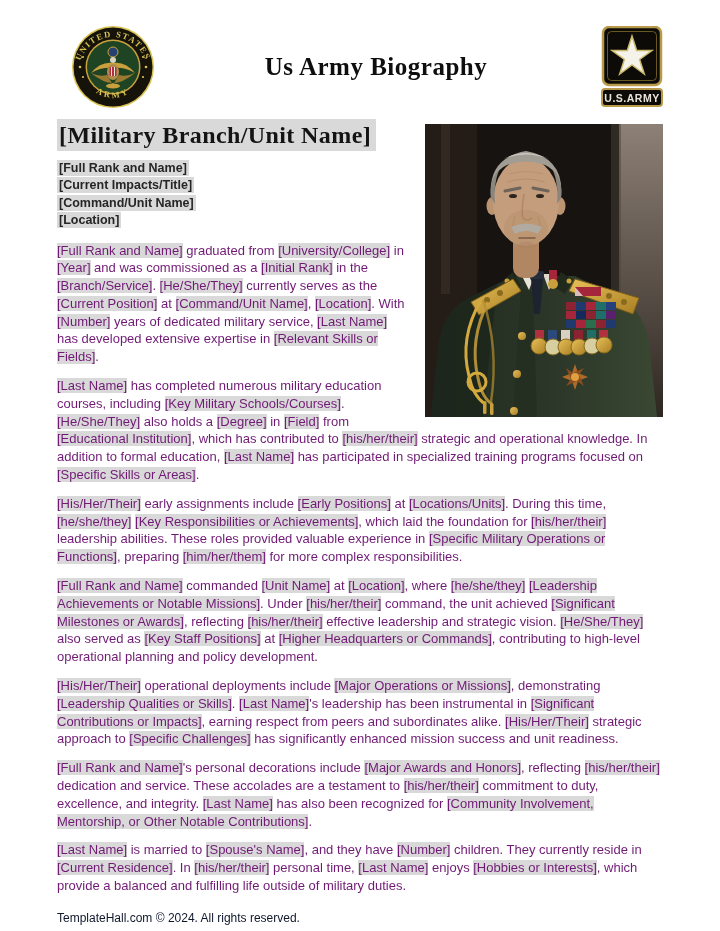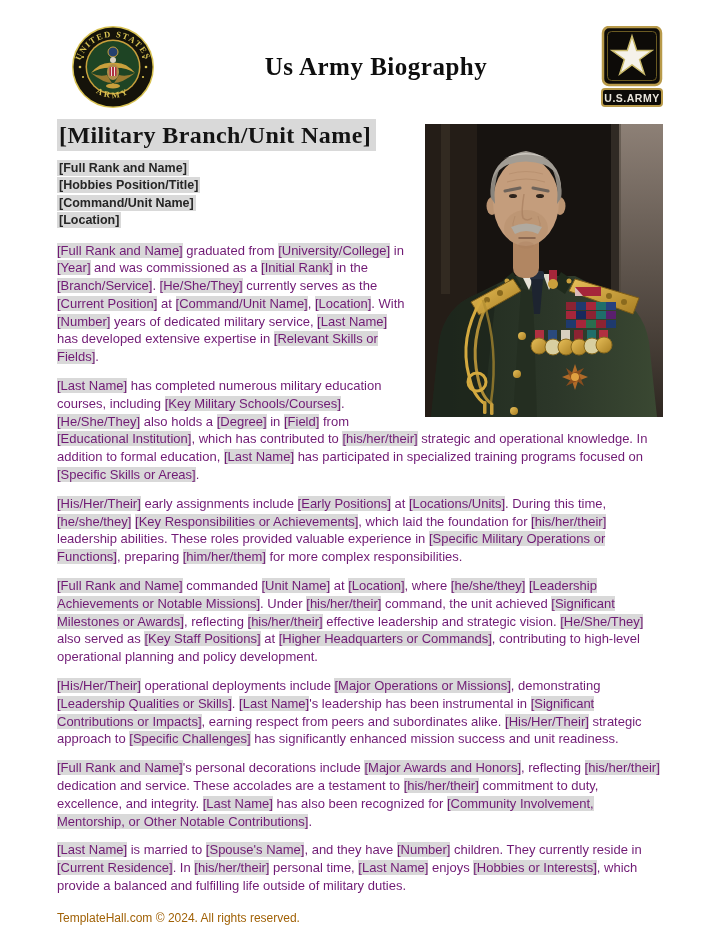--- a/index.html
+++ b/index.html
@@ -32,21 +32,21 @@
   .info-line{font-size:12.5px;font-weight:bold;color:#262626;line-height:1.15;margin-bottom:3px;}
   .info-line .hl{padding:1px 2px;}
 
   
   .bio p{font-size:13px;line-height:1.37;color:#701a75;margin:0 0 11px 0;}
   .hl{background:#d9d9d9;}
 
   
   .photo{float:right;width:238px;height:293px;margin:4px 0 10px 15px;}
 
-  .footer{clear:left;margin-top:16px;font-size:12px;color:#a16207;}
+  .footer{clear:left;margin-top:16px;font-size:12px;color:#0f172a;}
 </style>
 </head>
 <body>
 
 <div class="page">
 
   <div class="header">
     <svg class="seal" viewBox="0 0 84 84">
       <circle cx="42" cy="42" r="41" fill="#d8c252"></circle>
       <circle cx="42" cy="42" r="39.5" fill="#15130a"></circle>
@@ -208,21 +208,21 @@
 
     <circle cx="97" cy="212" r="4" fill="url(#gold)"></circle>
     <circle cx="92" cy="250" r="4" fill="url(#gold)"></circle>
     <circle cx="89" cy="287" r="4" fill="url(#gold)"></circle>
   </svg>
 
   <h1 class="unit-heading"><span class="hl">[Military Branch/Unit Name]</span></h1>
 
   <div class="info-block">
     <div class="info-line"><span class="hl">[Full Rank and Name]</span></div>
-    <div class="info-line"><span class="hl">[Hobbies Position/Title]</span></div>
+    <div class="info-line"><span class="hl">[Current Impacts/Title]</span></div>
     <div class="info-line"><span class="hl">[Command/Unit Name]</span></div>
     <div class="info-line"><span class="hl">[Location]</span></div>
   </div>
 
   <div class="bio">
     <p><span class="hl">[Full Rank and Name]</span><span> graduated from </span><span class="hl">[University/College]</span><span> in </span><span class="hl">[Year]</span><span> and was commissioned as a </span><span class="hl">[Initial Rank]</span><span> in the </span><span class="hl">[Branch/Service]</span><span>. </span><span class="hl">[He/She/They]</span><span> currently serves as the </span><span class="hl">[Current Position]</span><span> at </span><span class="hl">[Command/Unit Name]</span><span>, </span><span class="hl">[Location]</span><span>. With </span><span class="hl">[Number]</span><span> years of dedicated military service, </span><span class="hl">[Last Name]</span><span> has developed extensive expertise in </span><span class="hl">[Relevant Skills or Fields]</span><span>.</span></p>
     <p><span class="hl">[Last Name]</span><span> has completed numerous military education courses, including </span><span class="hl">[Key Military Schools/Courses]</span><span>. </span><span class="hl">[He/She/They]</span><span> also holds a </span><span class="hl">[Degree]</span><span> in </span><span class="hl">[Field]</span><span> from </span><span class="hl">[Educational Institution]</span><span>, which has contributed to </span><span class="hl">[his/her/their]</span><span> strategic and operational knowledge. In addition to formal education, </span><span class="hl">[Last Name]</span><span> has participated in specialized training programs focused on </span><span class="hl">[Specific Skills or Areas]</span><span>.</span></p>
     <p><span class="hl">[His/Her/Their]</span><span> early assignments include </span><span class="hl">[Early Positions]</span><span> at </span><span class="hl">[Locations/Units]</span><span>. During this time, </span><span class="hl">[he/she/they]</span><span> </span><span class="hl">[Key Responsibilities or Achievements]</span><span>, which laid the foundation for </span><span class="hl">[his/her/their]</span><span> leadership abilities. These roles provided valuable experience in </span><span class="hl">[Specific Military Operations or Functions]</span><span>, preparing </span><span class="hl">[him/her/them]</span><span> for more complex responsibilities.</span></p>
     <p><span class="hl">[Full Rank and Name]</span><span> commanded </span><span class="hl">[Unit Name]</span><span> at </span><span class="hl">[Location]</span><span>, where </span><span class="hl">[he/she/they]</span><span> </span><span class="hl">[Leadership Achievements or Notable Missions]</span><span>. Under </span><span class="hl">[his/her/their]</span><span> command, the unit achieved </span><span class="hl">[Significant Milestones or Awards]</span><span>, reflecting </span><span class="hl">[his/her/their]</span><span> effective leadership and strategic vision. </span><span class="hl">[He/She/They]</span><span> also served as </span><span class="hl">[Key Staff Positions]</span><span> at </span><span class="hl">[Higher Headquarters or Commands]</span><span>, contributing to high-level operational planning and policy development.</span></p>
     <p><span class="hl">[His/Her/Their]</span><span> operational deployments include </span><span class="hl">[Major Operations or Missions]</span><span>, demonstrating </span><span class="hl">[Leadership Qualities or Skills]</span><span>. </span><span class="hl">[Last Name]</span><span>'s leadership has been instrumental in </span><span class="hl">[Significant Contributions or Impacts]</span><span>, earning respect from peers and subordinates alike. </span><span class="hl">[His/Her/Their]</span><span> strategic approach to </span><span class="hl">[Specific Challenges]</span><span> has significantly enhanced mission success and unit readiness.</span></p>

